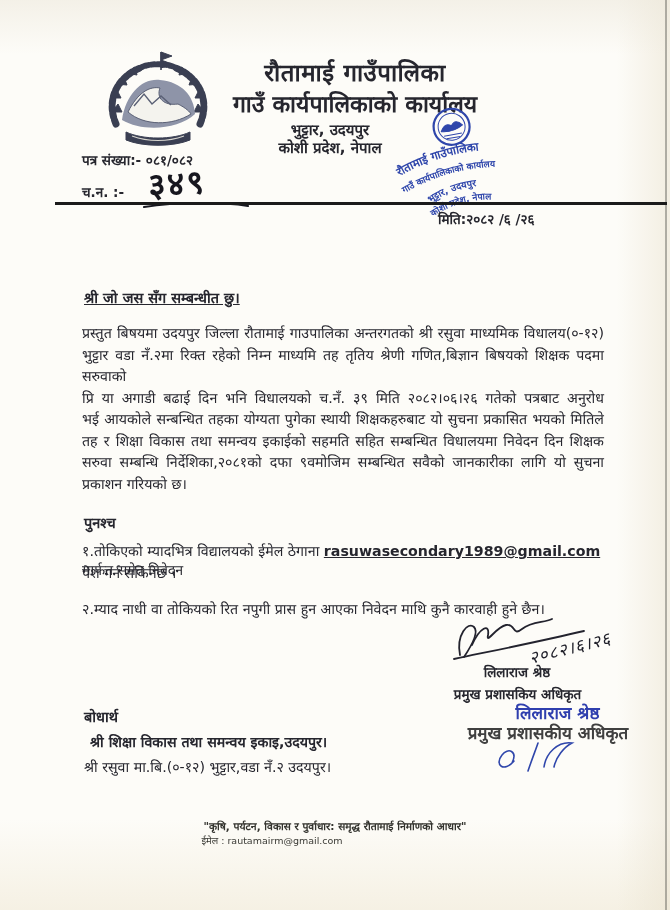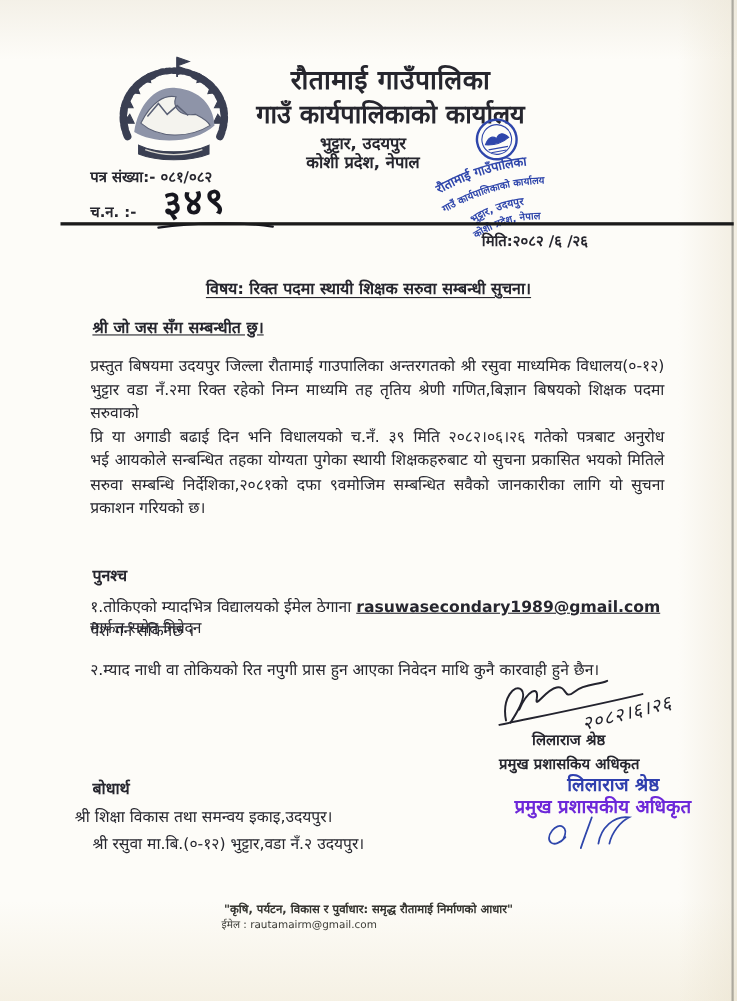--- a/index.html
+++ b/index.html
@@ -37,24 +37,24 @@
   .ps-head{top:512px;left:84px;font-size:14.5px;font-weight:600;}
   .ps1a{top:541px;left:82px;width:530px;font-size:14.2px;font-weight:500;}
   .ps1a b{font-family:"DejaVu Sans","Liberation Sans",sans-serif;font-weight:700;text-decoration:underline;}
   .ps1b{top:563px;left:82px;font-size:14.2px;font-weight:500;}
   .ps2{top:599px;left:82px;width:540px;font-size:14.2px;font-weight:500;}
   .sig-scrawl{top:615px;left:452px;}
   .sig-handdate{top:636px;left:528px;font-size:17px;color:#20202a;transform:rotate(-14deg);font-style:italic;letter-spacing:1px;}
   .sig-name{top:663px;left:452px;width:130px;text-align:center;font-size:13.5px;font-weight:600;}
   .sig-title{top:685px;left:430px;width:175px;text-align:center;font-size:13.5px;font-weight:600;}
   .stamp-name{top:701px;left:470px;width:175px;text-align:center;font-size:17px;font-weight:700;color:#2f3fae;}
-  .stamp-title{top:721px;left:448px;width:200px;text-align:center;font-size:17px;font-weight:700;color:#6d28d9;}
+  .stamp-title{top:721px;left:448px;width:200px;text-align:center;font-size:17px;font-weight:700;color:#404040;}
   .sig-blue-scrawl{top:737px;left:492px;}
   .cc-head{top:706px;left:84px;font-size:14.5px;font-weight:600;}
-  .cc1{top:732px;left:68px;font-size:14.2px;font-weight:400;text-align:center;}
+  .cc1{top:732px;left:90px;font-size:14.2px;font-weight:700;text-align:center;}
   .cc2{top:757px;left:84px;font-size:14.2px;font-weight:500;}
   .foot-slogan{top:819px;left:0;width:670px;text-align:center;font-size:10.5px;font-weight:600;color:#33332e;}
   .foot-email{top:834px;left:0;width:544px;text-align:center;font-size:9.5px;color:#3a3a35;}
   .stamp-wrap{top:100px;left:390px;width:150px;height:125px;transform:rotate(-10deg);}
   .emblem-wrap{top:46px;left:98px;}
 </style>
 </head>
 <body>
 
 <div class="page">
@@ -116,28 +116,28 @@
   <div class="abs chn-hand">३४९</div>
   <div class="abs chn-underline">
     <svg width="110" height="10">
         <path d="M2 6 C 35 1, 80 1, 106 5" stroke="#17171f" stroke-width="2" fill="none" stroke-linecap="round"></path>
       </svg>
   </div>
 
   <div class="abs rule"></div>
   <div class="abs date-line ink">मिति:२०८२ /६ /२६</div>
 
-  <div class="abs subject ink"><span>विषय: रिक्त पदमा स्थायी शिक्षक सरुवा सम्बन्धी सुचना।</span></div>
   <div class="abs salutation ink">श्री जो जस सँग सम्बन्धीत छु।</div>
 
   <div class="abs body-par ink">
     <div class="jline">प्रस्तुत बिषयमा उदयपुर जिल्ला रौतामाई गाउपालिका अन्तरगतको श्री रसुवा माध्यमिक विधालय(०-१२)</div>
     <div class="jline">भुट्टार वडा नँ.२मा रिक्त रहेको निम्न माध्यमि तह तृतिय श्रेणी गणित,बिज्ञान बिषयको शिक्षक पदमा सरुवाको</div>
     <div class="jline">प्रि या अगाडी बढाई दिन भनि विधालयको च.नँ.  ३९ मिति २०८२।०६।२६ गतेको पत्रबाट अनुरोध</div>
     <div class="jline">भई आयकोले सन्बन्धित तहका योग्यता पुगेका स्थायी शिक्षकहरुबाट यो सुचना प्रकासित भयको मितिले</div>
+    <div class="jline">तह र शिक्षा विकास तथा समन्वय इकाईको सहमति सहित सम्बन्धित विधालयमा निवेदन दिन शिक्षक</div>
     <div class="jline">सरुवा सम्बन्धि निर्देशिका,२०८१को दफा ९वमोजिम सम्बन्धित सवैको जानकारीका लागि यो सुचना</div>
     <div class="lline">प्रकाशन गरियको छ।</div>
   </div>
 
   <div class="abs ps-head ink">पुनश्च</div>
   <div class="abs ps1a ink">
     <span>१.तोकिएको म्यादभित्र विद्यालयको ईमेल ठेगाना </span><b>rasuwasecondary1989@gmail.com</b><span> मार्फत समेत निवेदन</span>
   </div>
   <div class="abs ps1b ink">पेश गर्न सकिनेछ  ।</div>
   <div class="abs ps2 ink">२.म्याद नाधी वा तोकियको रित नपुगी प्रास हुन आएका निवेदन माथि कुनै कारवाही हुने छैन।</div>

